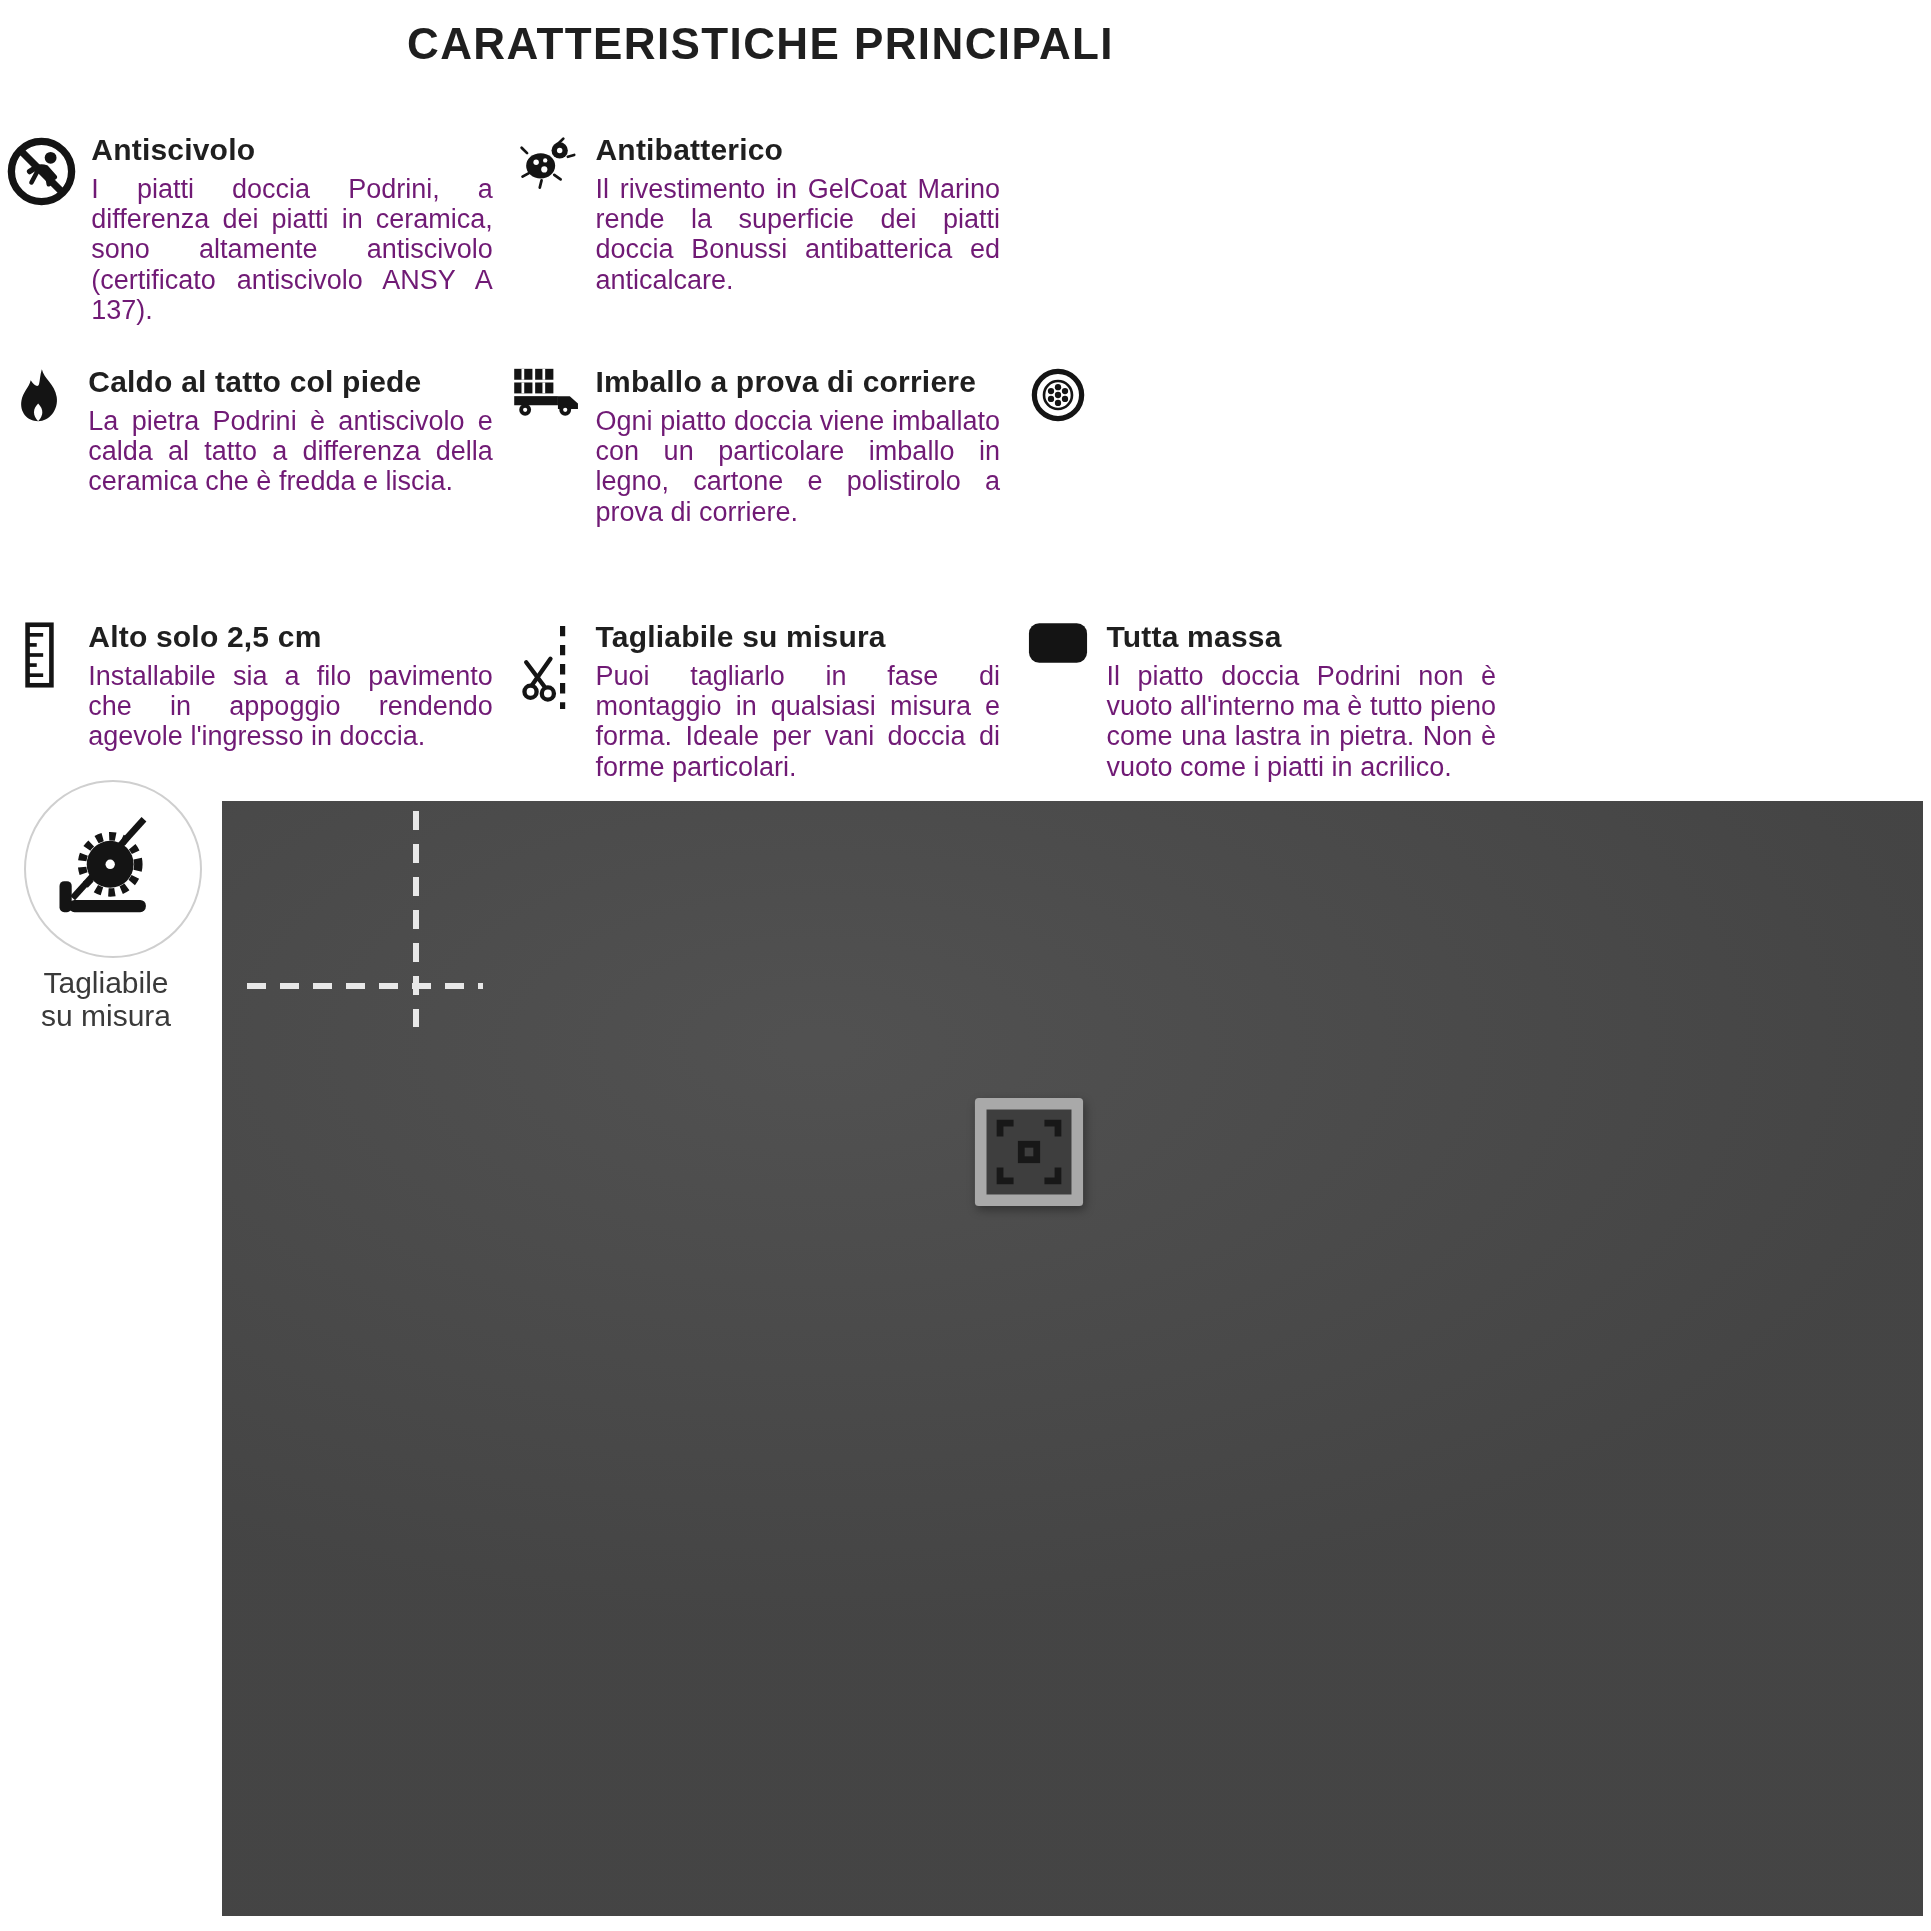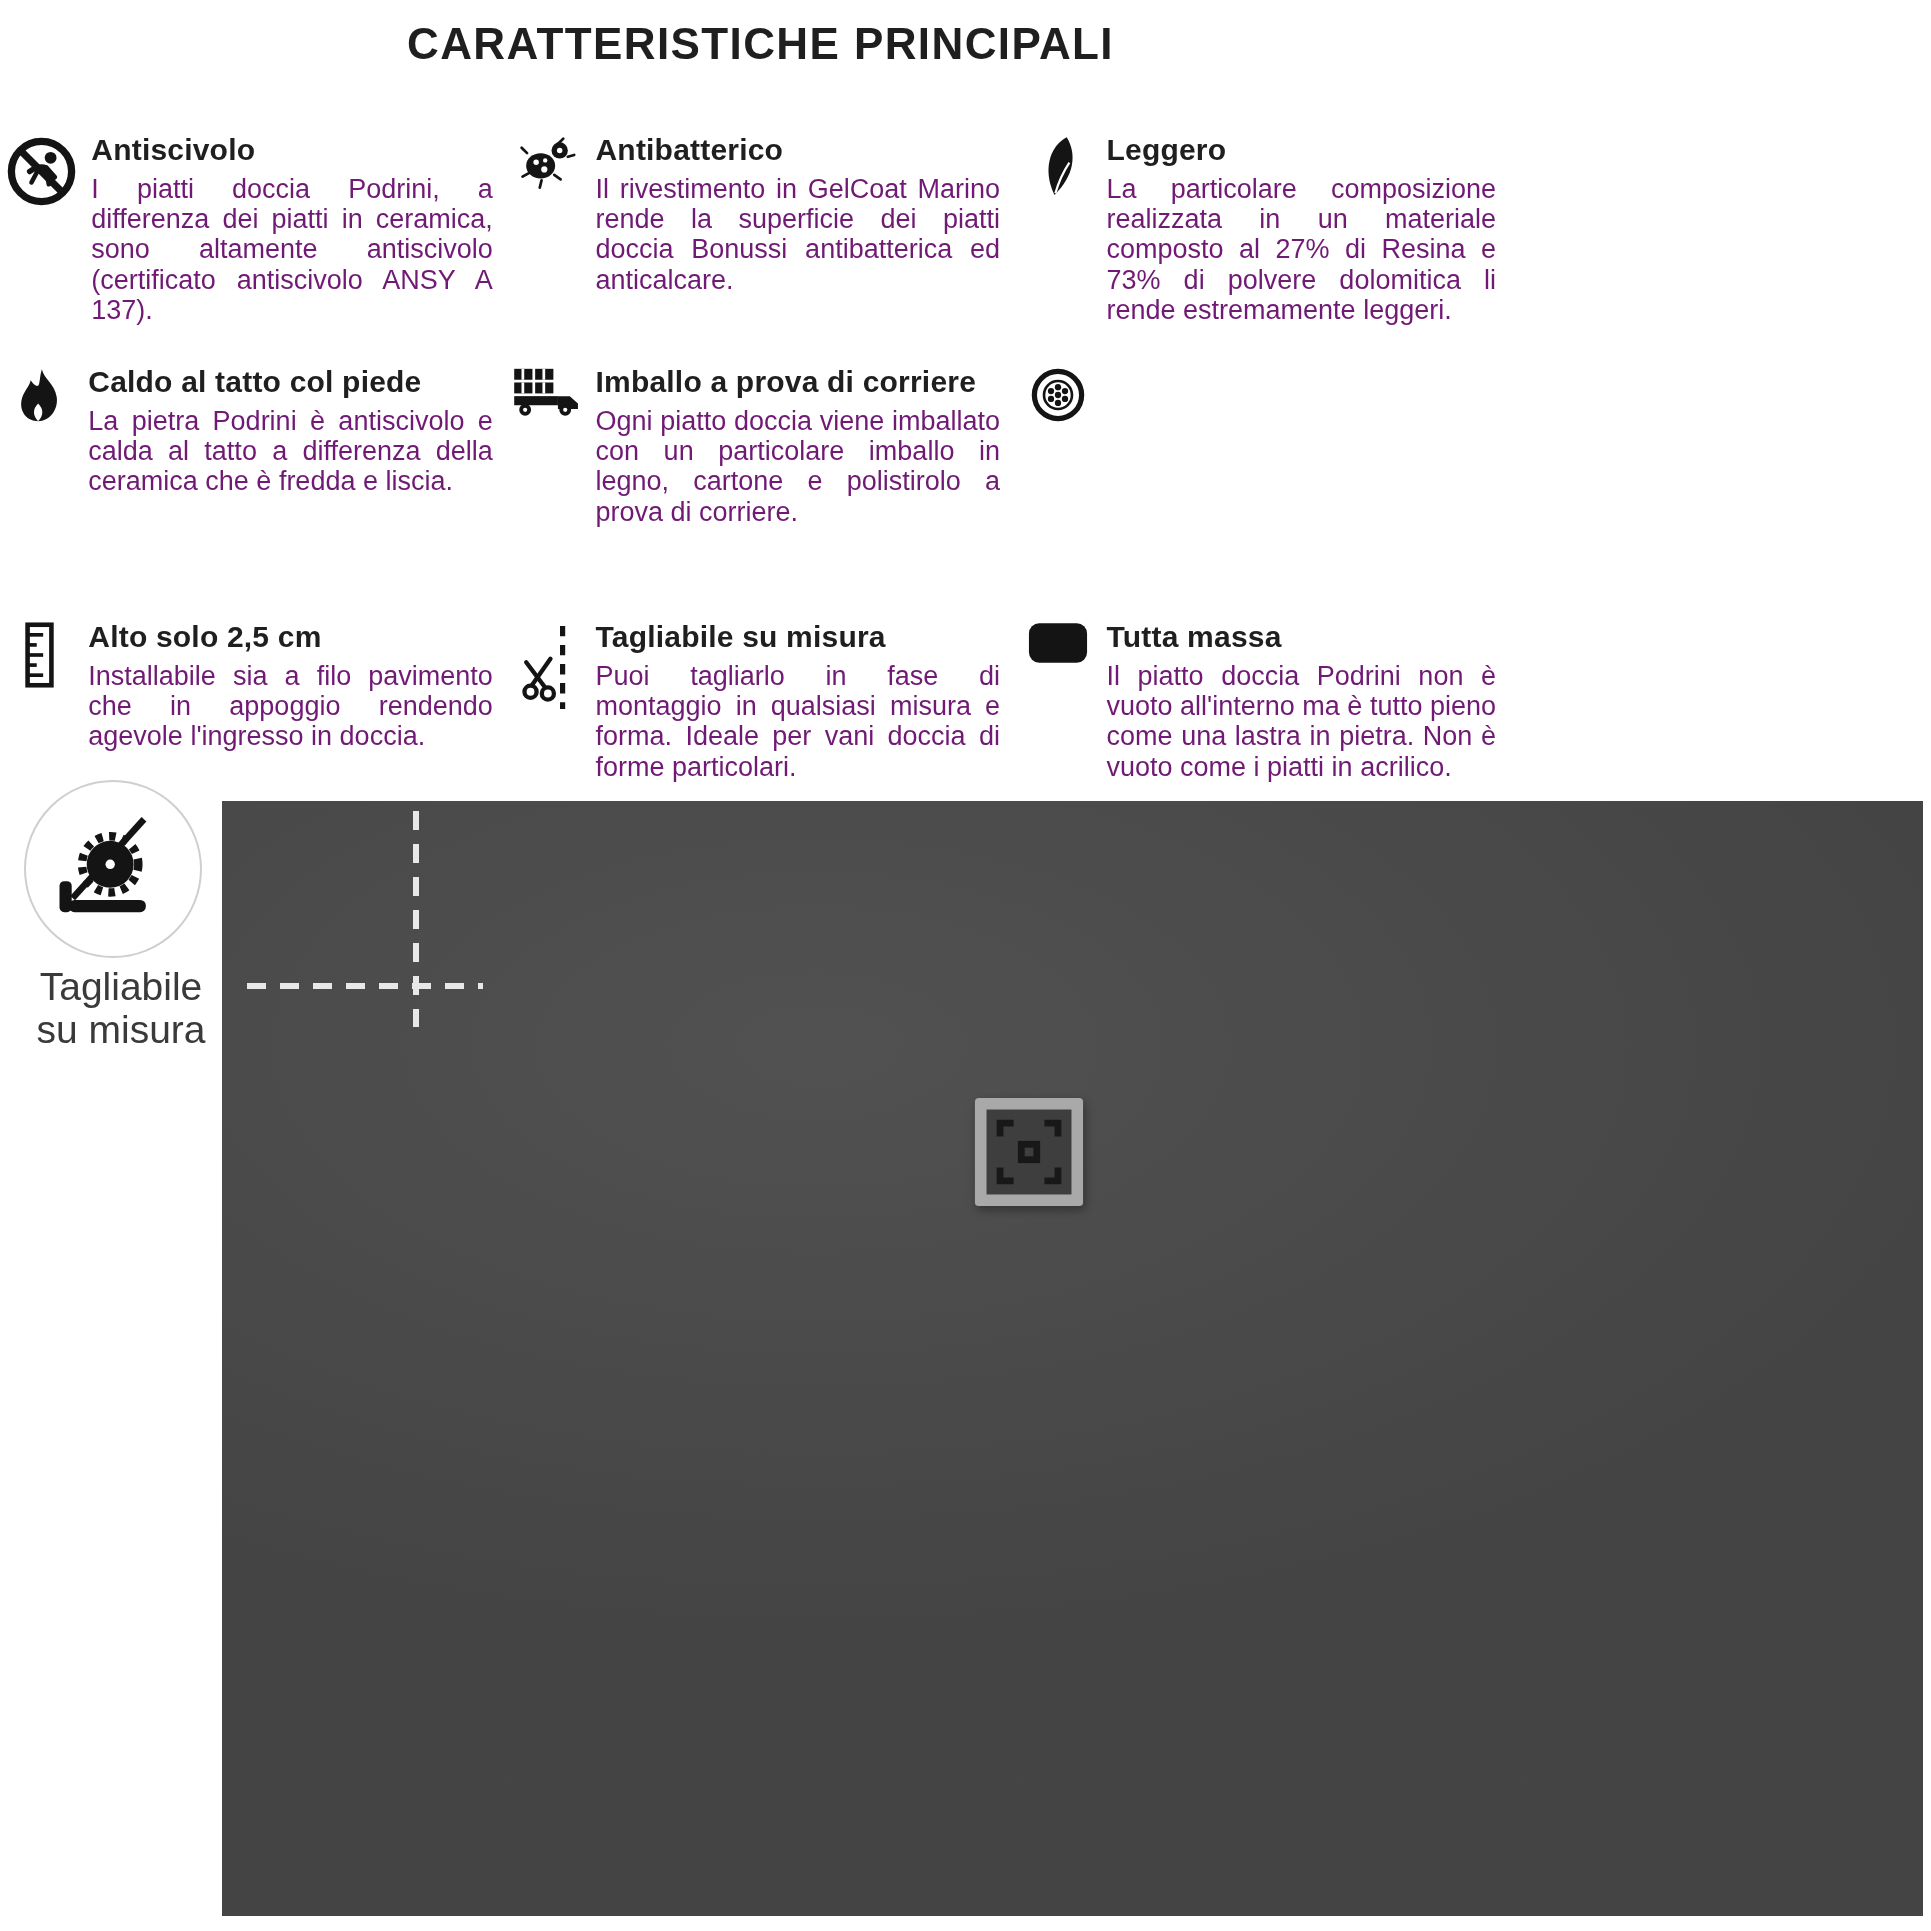--- a/index.html
+++ b/index.html
@@ -50,23 +50,23 @@
 
   
   .cut-badge-circle {
     position:absolute; left:24px; top:780px;
     width:174px; height:174px;
     border:2.9px solid #cfcfcf; border-radius:50%;
     background:#ffffff;
     display:flex; align-items:center; justify-content:center;
   }
   .cut-badge-label {
-    position:absolute; left:17px; top:966px; width:208px;
+    position:absolute; left:2px; top:966px; width:208px;
     text-align:center;
-    font-size:39px; line-height:1.1; color:#3a3a3a;
+    font-size:30px; line-height:1.1; color:#3a3a3a;
   }
 
   
   .tray {
     position:absolute; left:222px; top:801px;
     width:1701px; height:1115px;
     background:
       radial-gradient(1352px 676px at 35% 22%, rgba(255,255,255,0.05), rgba(0,0,0,0.05) 85%),
       #484848;
   }
@@ -127,32 +127,20 @@
         <circle cx="46" cy="17" r="9" fill="#141414"></circle>
         <circle cx="46" cy="17" r="3" fill="#fff"></circle>
       </svg>
     </div>
     <div class="content">
       <h3>Antibatterico</h3>
       <p>Il rivestimento in GelCoat Marino rende la superficie dei piatti doccia Bonussi antibatterica ed anticalcare.</p>
     </div>
   </div>
 
-  <div class="feature f3">
-    <div class="icon-col">
-      <svg viewBox="0 0 48 72" width="42" height="64">
-        <path d="M34 2 C 46 22, 42 46, 20 68 C 11 50, 10 28, 22 12 C 26 7, 30 4, 34 2 Z" fill="#141414"></path>
-        <path d="M21 66 C 25 52, 31 40, 37 31" stroke="#ffffff" stroke-width="2.5" fill="none"></path>
-      </svg>
-    </div>
-    <div class="content">
-      <h3>Leggero</h3>
-      <p>La particolare composizione realizzata in un materiale composto al 27% di Resina e 73% di polvere dolomitica li rende estremamente leggeri.</p>
-    </div>
-  </div>
 
   <div class="feature f5">
     <div class="icon-col">
       <svg viewBox="0 0 76 56" width="70" height="51">
         <g fill="#141414">
           <rect x="2" y="2" width="20" height="12"></rect>
           <rect x="25" y="2" width="20" height="12"></rect>
           <rect x="2" y="17" width="20" height="12"></rect>
           <rect x="25" y="17" width="20" height="12"></rect>
         </g>

